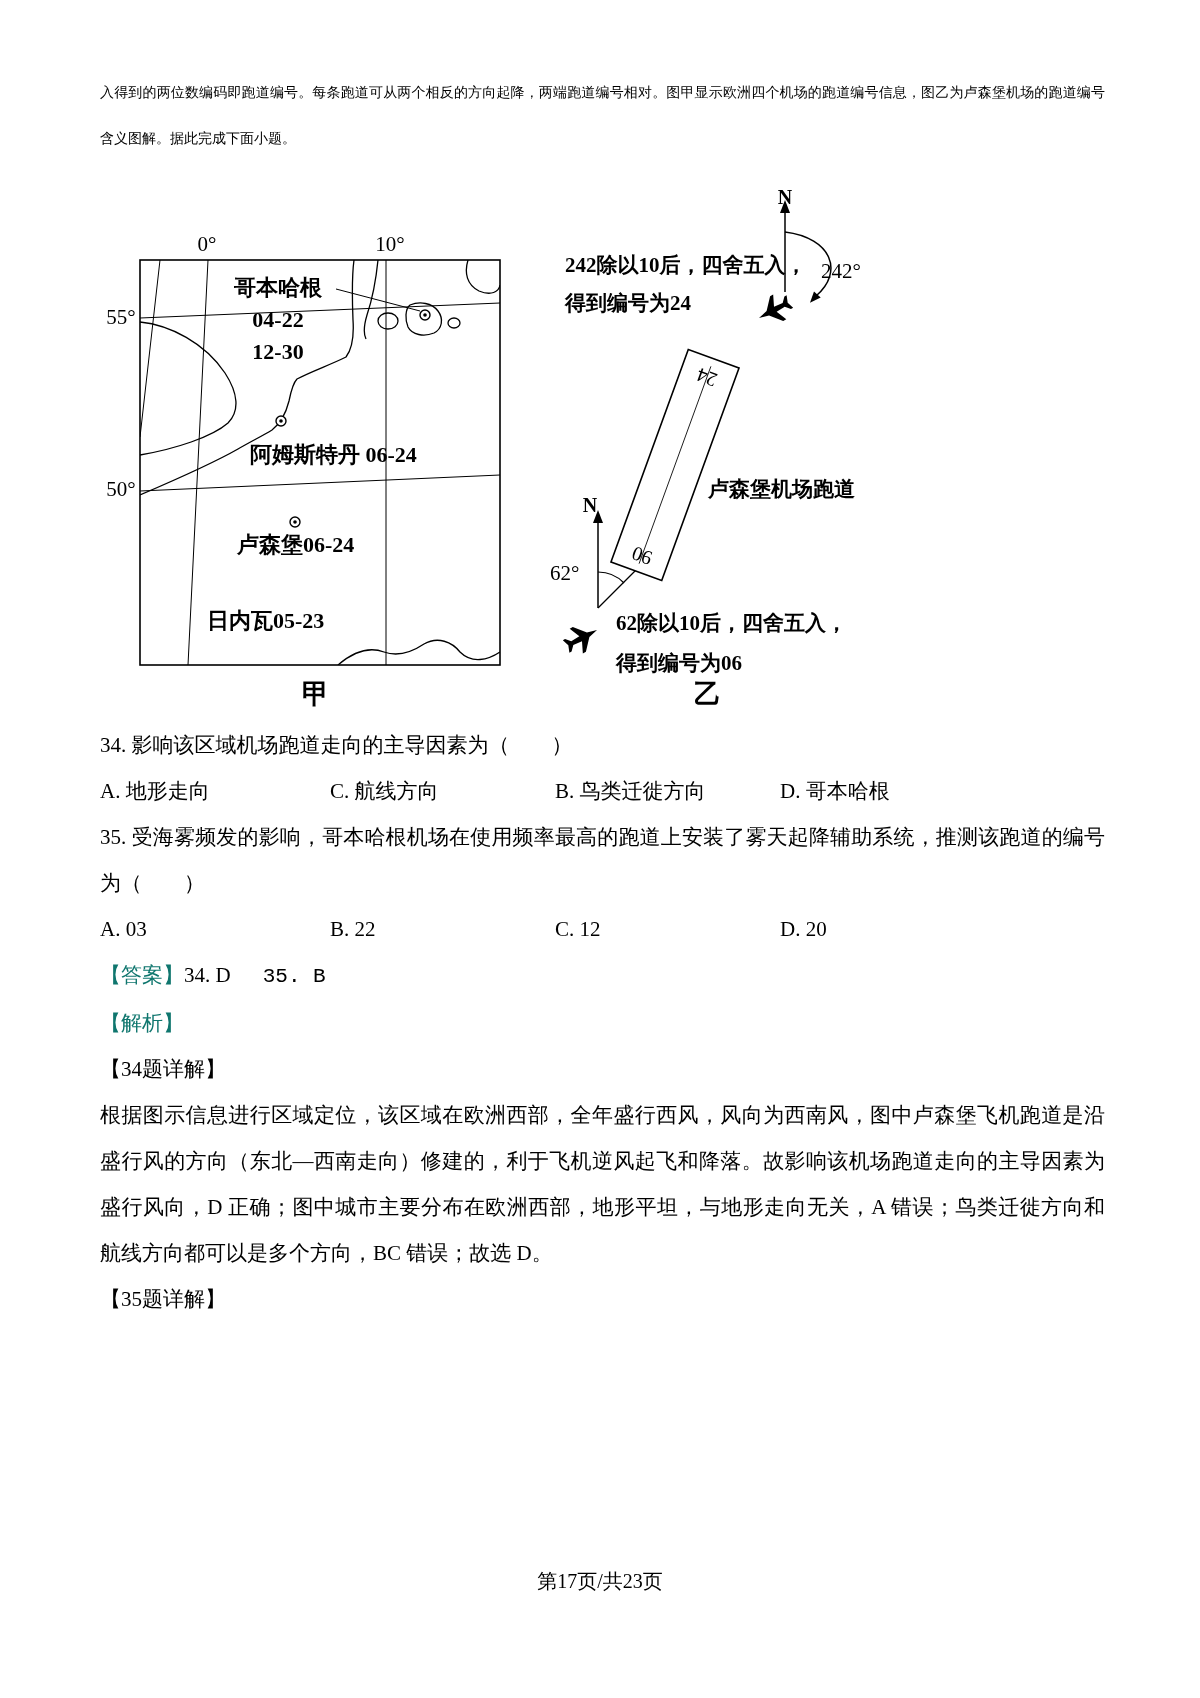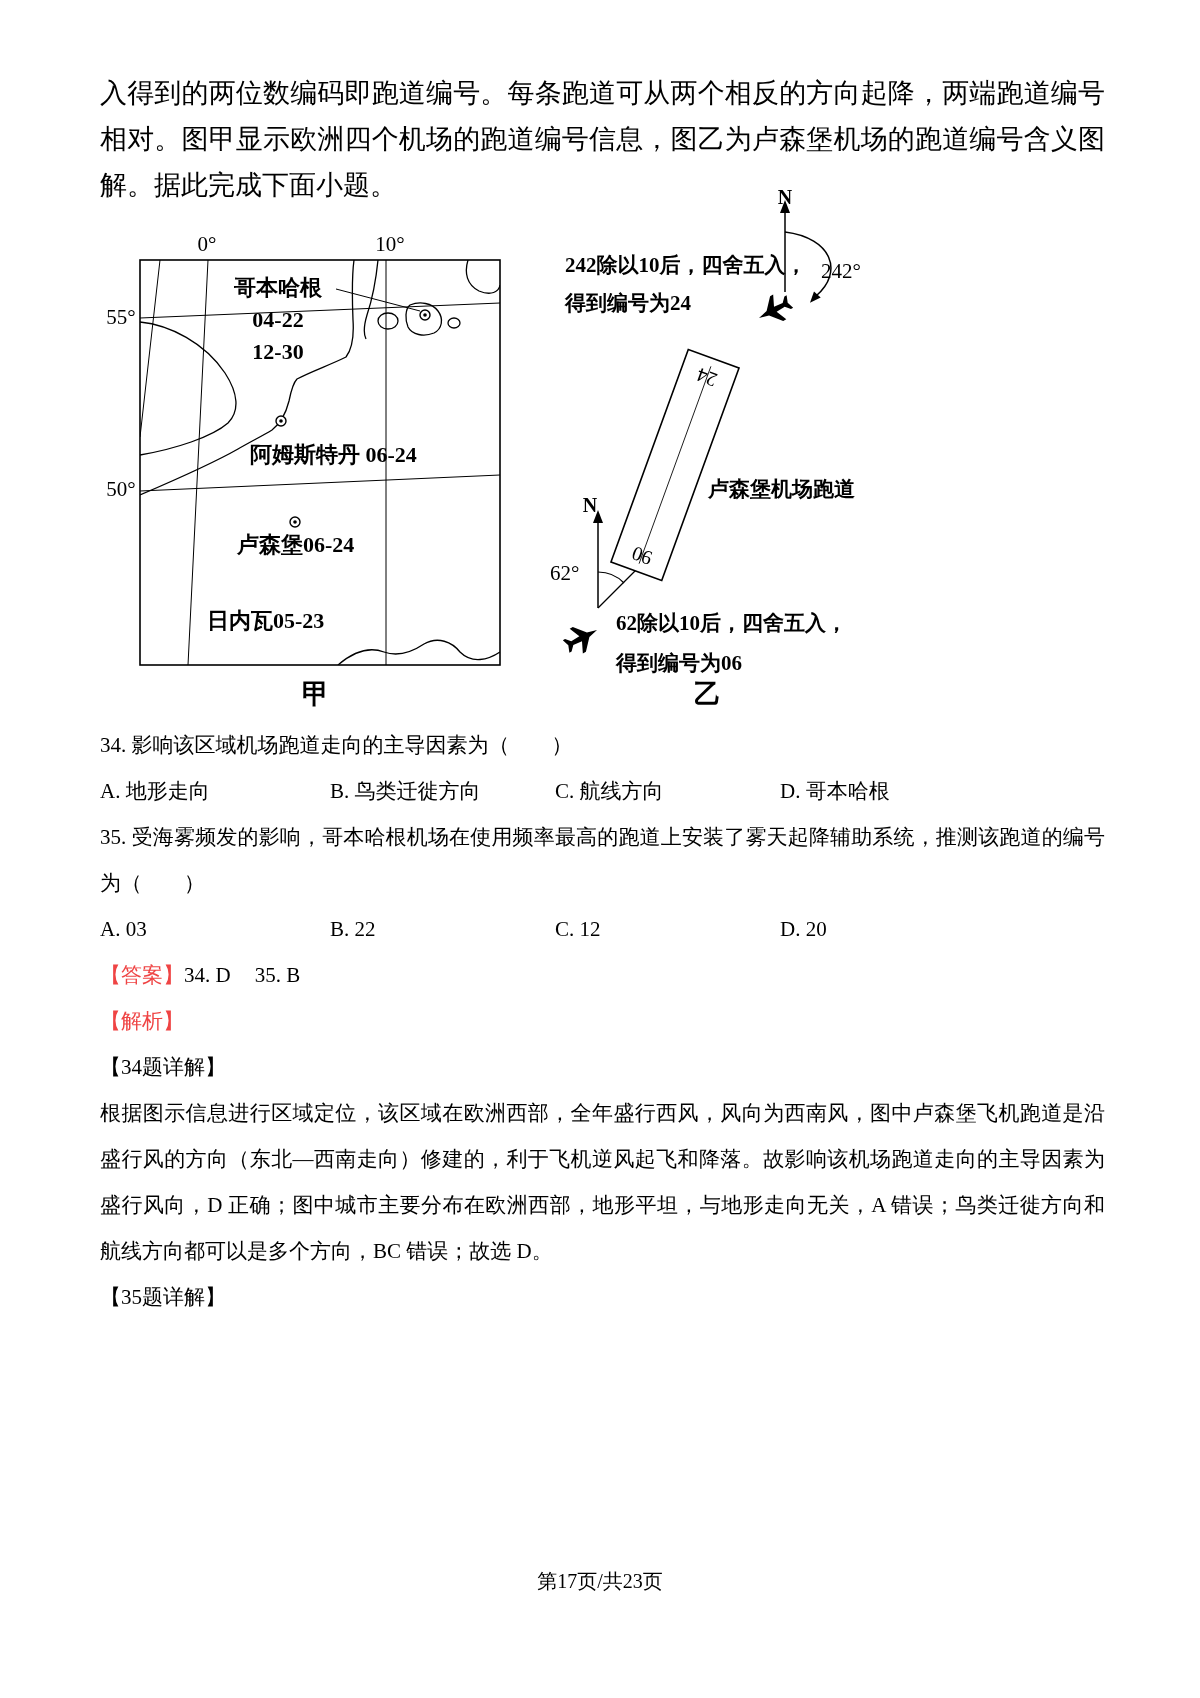--- a/index.html
+++ b/index.html
@@ -1,27 +1,27 @@
 <!DOCTYPE html>
 <html><head>
 <meta charset="utf-8">
 <style>
   html,body{margin:0;padding:0;background:#ffffff;}
   .page{position:relative;width:1200px;height:1698px;background:#fff;overflow:hidden;
         font-family:"Liberation Serif","DejaVu Serif",serif;color:#000;}
-  .para{position:absolute;left:100px;width:1005px;font-size:27px;line-height:46px;text-align:justify;}
+  .para{position:absolute;left:100px;width:1005px;font-size:14px;line-height:46px;text-align:justify;}
   .intro{top:70px;}
   .qa{position:absolute;left:100px;top:722px;width:1005px;font-size:21px;line-height:46px;}
   .qa .body{text-align:justify;}
   .opts{display:flex;}
   .opts span:nth-child(1){width:230px;}
   .opts span:nth-child(2){width:225px;}
   .opts span:nth-child(3){width:225px;}
-  .accent{color:#ef4444;}
-  .ans-gap{margin-left:24px;}
+  .accent{color:#0f766e;}
+  .ans-gap{margin-left:32px;font-family:Liberation Mono, monospace;}
   .figcap{position:absolute;font-size:27px;font-weight:bold;}
   .cap-jia{left:302px;top:676px;}
   .cap-yi{left:694px;top:676px;}
   svg{position:absolute;overflow:visible;}
   .map-svg{left:100px;top:225px;}
   .dia-svg{left:540px;top:180px;}
   svg text{font-family:"Liberation Serif","DejaVu Serif",serif;fill:#000;}
   .mlabel{font-size:22px;font-weight:bold;}
   .mtick{font-size:21px;}
   .dnote{font-size:21px;font-weight:bold;}
@@ -135,22 +135,22 @@
 
     <text class="dnote" x="76" y="450">62除以10后，四舍五入，</text>
     <text class="dnote" x="76" y="490">得到编号为06</text>
   </svg>
   <div class="figcap cap-yi">乙</div>
 
   <div class="qa">
     <div>34. 影响该区域机场跑道走向的主导因素为（　　）</div>
     <div class="opts">
       <span>A. 地形走向</span>
+      <span>C. 航线方向</span>
       <span>B. 鸟类迁徙方向</span>
-      <span>C. 航线方向</span>
       <span>D. 哥本哈根</span>
     </div>
     <div class="body">35. 受海雾频发的影响，哥本哈根机场在使用频率最高的跑道上安装了雾天起降辅助系统，推测该跑道的编号为（　　）</div>
     <div class="opts">
       <span>A. 03</span>
       <span>B. 22</span>
       <span>C. 12</span>
       <span>D. 20</span>
     </div>
     <div>

